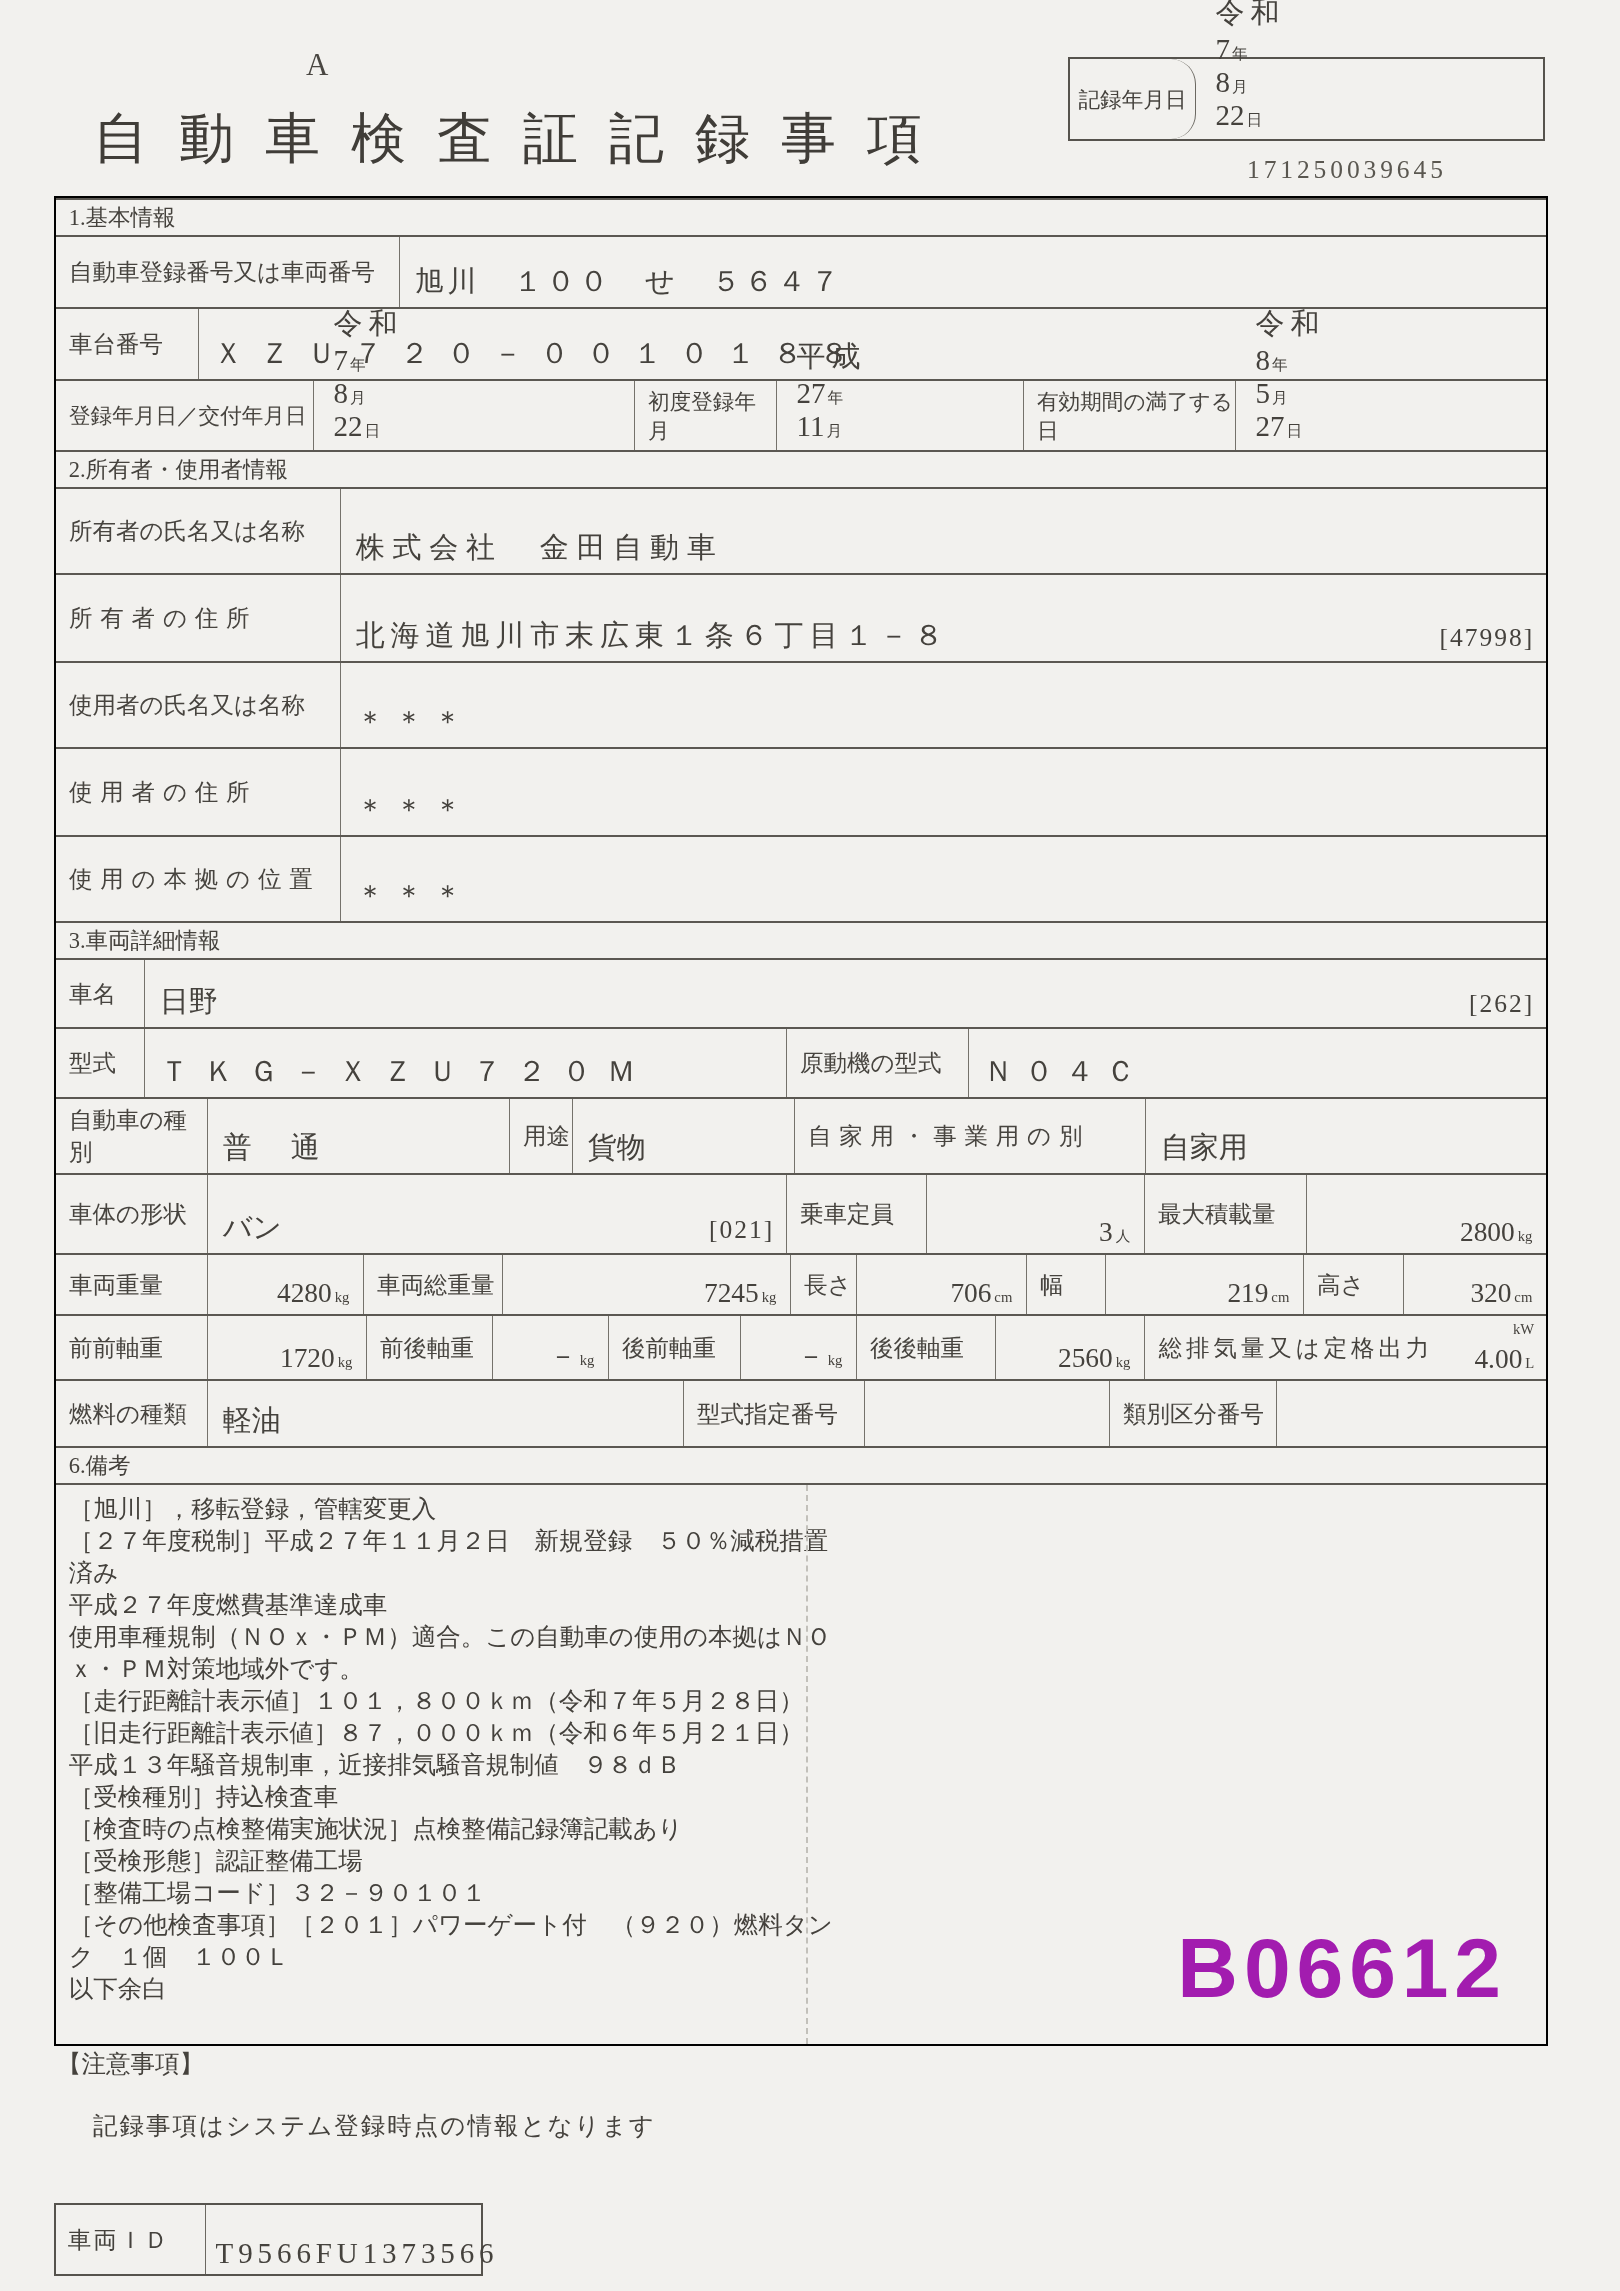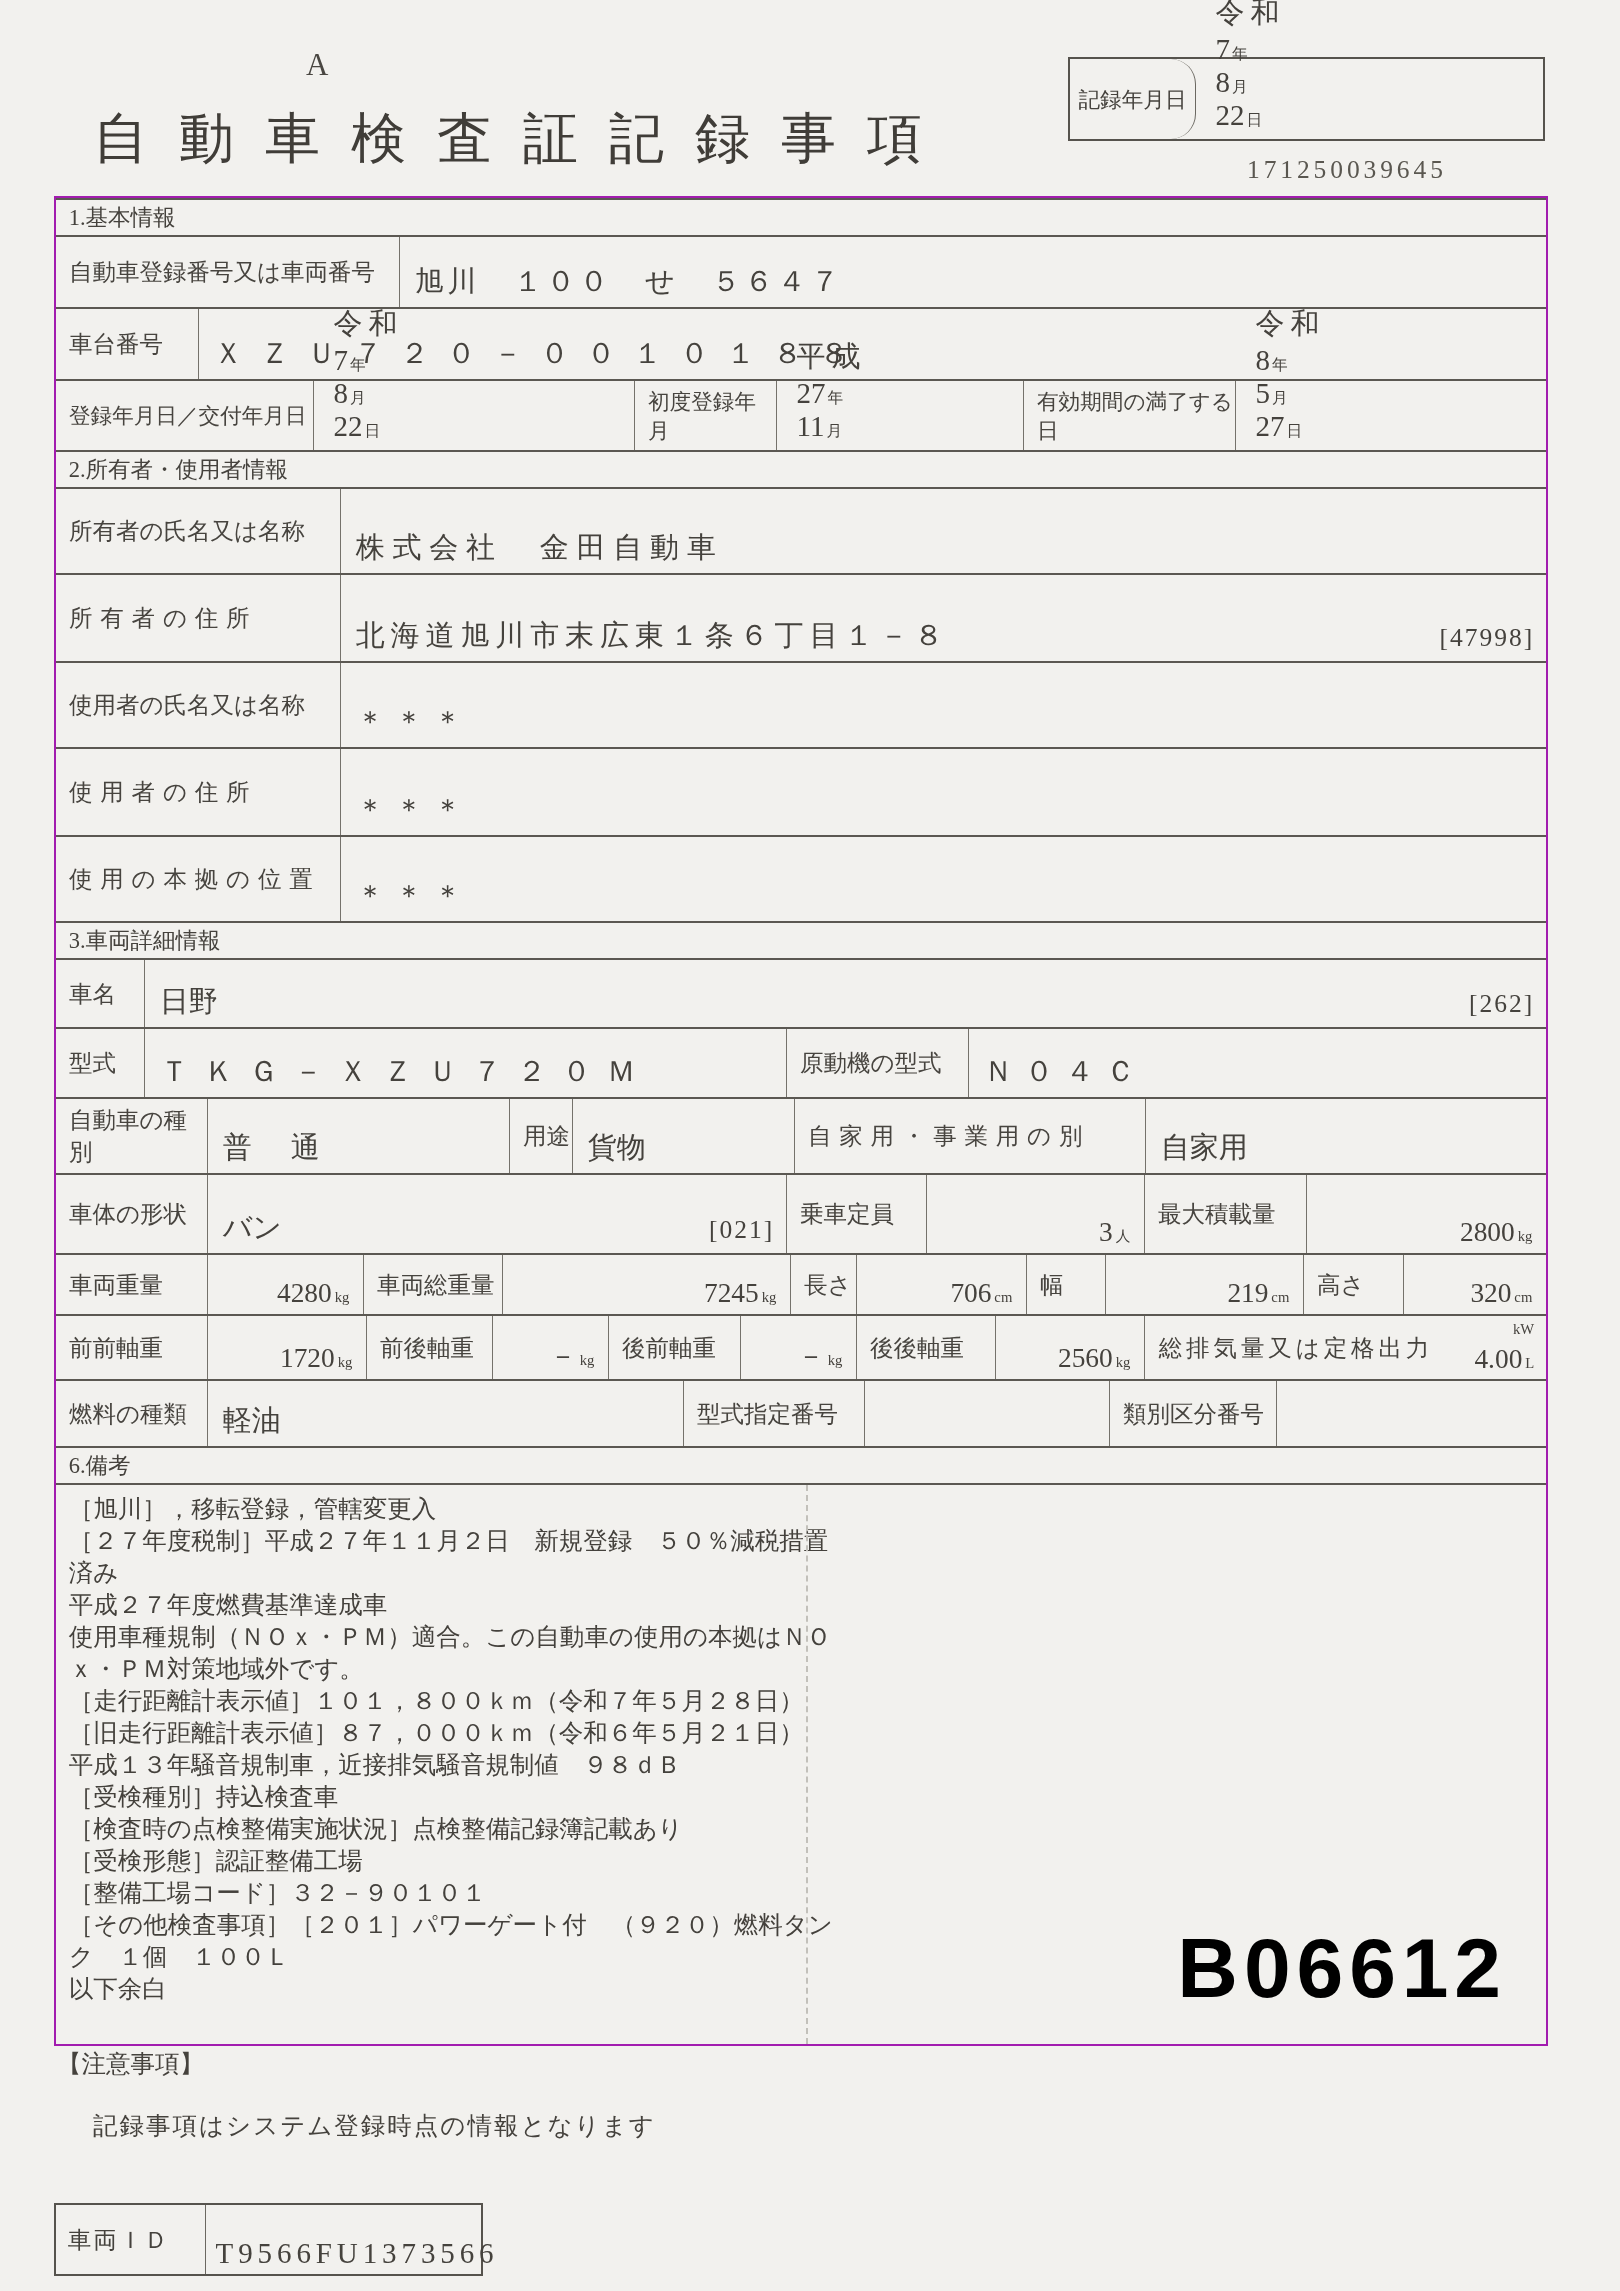--- a/index.html
+++ b/index.html
@@ -22,21 +22,21 @@
   }
   .rec-date-label {
     width:125px; border-right:1px solid #6b6861; display:flex;
     align-items:center; justify-content:center; font-size:21.6px;border-radius:25px;
   }
   .rec-date-value { flex:1; position:relative; }
 
   
   .tbl {
     left:54px; top:196px; width:1494px;
-    border:2px solid #a21caf; box-sizing:border-box;
+    border:2px solid #000000; box-sizing:border-box;
     background:transparent;
   }
   .r { display:flex; border-top:2px solid #5b5852; position:relative; box-sizing:border-box; }
   .sechead { height:35px; display:flex; align-items:center; padding-left:12.7px; font-size:22.5px; border-top:2px solid #5b5852; }
   .c { position:relative; box-sizing:border-box; flex:0 0 auto; }
   .c + .c { border-left:1px solid #75726b; }
   .grow { flex:1 1 auto; }
   .lab { display:flex; align-items:center; padding-left:13px; font-size:23.5px; color:#47443f; }
   .lab.sm { font-size:21.6px; }
   .ls8 { letter-spacing:7.8px; }
@@ -67,21 +67,21 @@
   .disp-kw { position:absolute; right:11.8px; top:4.9px; font-size:14.7px; }
   .disp-val { position:absolute; right:11.8px; bottom:3.9px; font-size:27.4px; }
 
   
   .remarks { height:561px; position:relative; }
   .remarks-text { position:absolute; left:12.7px; top:7.8px; width:766px; font-size:24.5px;
                   line-height:32px; word-break:break-all; color:#44413c; }
   .remark-line { min-height:32px; }
   .dash-div { position:absolute; left:750px; top:0; bottom:0; border-left:2px dashed #c2c0ba; }
   .stamp { position:absolute; right:39px; bottom:27.4px; font-family:"Liberation Sans","DejaVu Sans",sans-serif;
-           font-weight:bold; font-size:84px; letter-spacing:5.9px; color:#000000; }
+           font-weight:bold; font-size:84px; letter-spacing:5.9px; color:#a21caf; }
 
   
   .notice-head { left:57px; top:2047px; font-size:24.5px; }
   .notice-body { left:93px; top:2109px; font-size:24.5px; letter-spacing:2px; }
   .vid-box { left:54px; top:2203px; width:429px; height:73px; border:2px solid #56534d;
              display:flex; box-sizing:border-box; }
   .vid-label { width:137px; border-right:1px solid #6b6861; display:flex; align-items:center;
                padding-left:11.8px; font-size:23.5px; letter-spacing:2px; }
   .vid-value { flex:1; position:relative; }
   .vid-value span { position:absolute; left:9.8px; bottom:3.9px; font-size:29px; letter-spacing:4.9px; }

